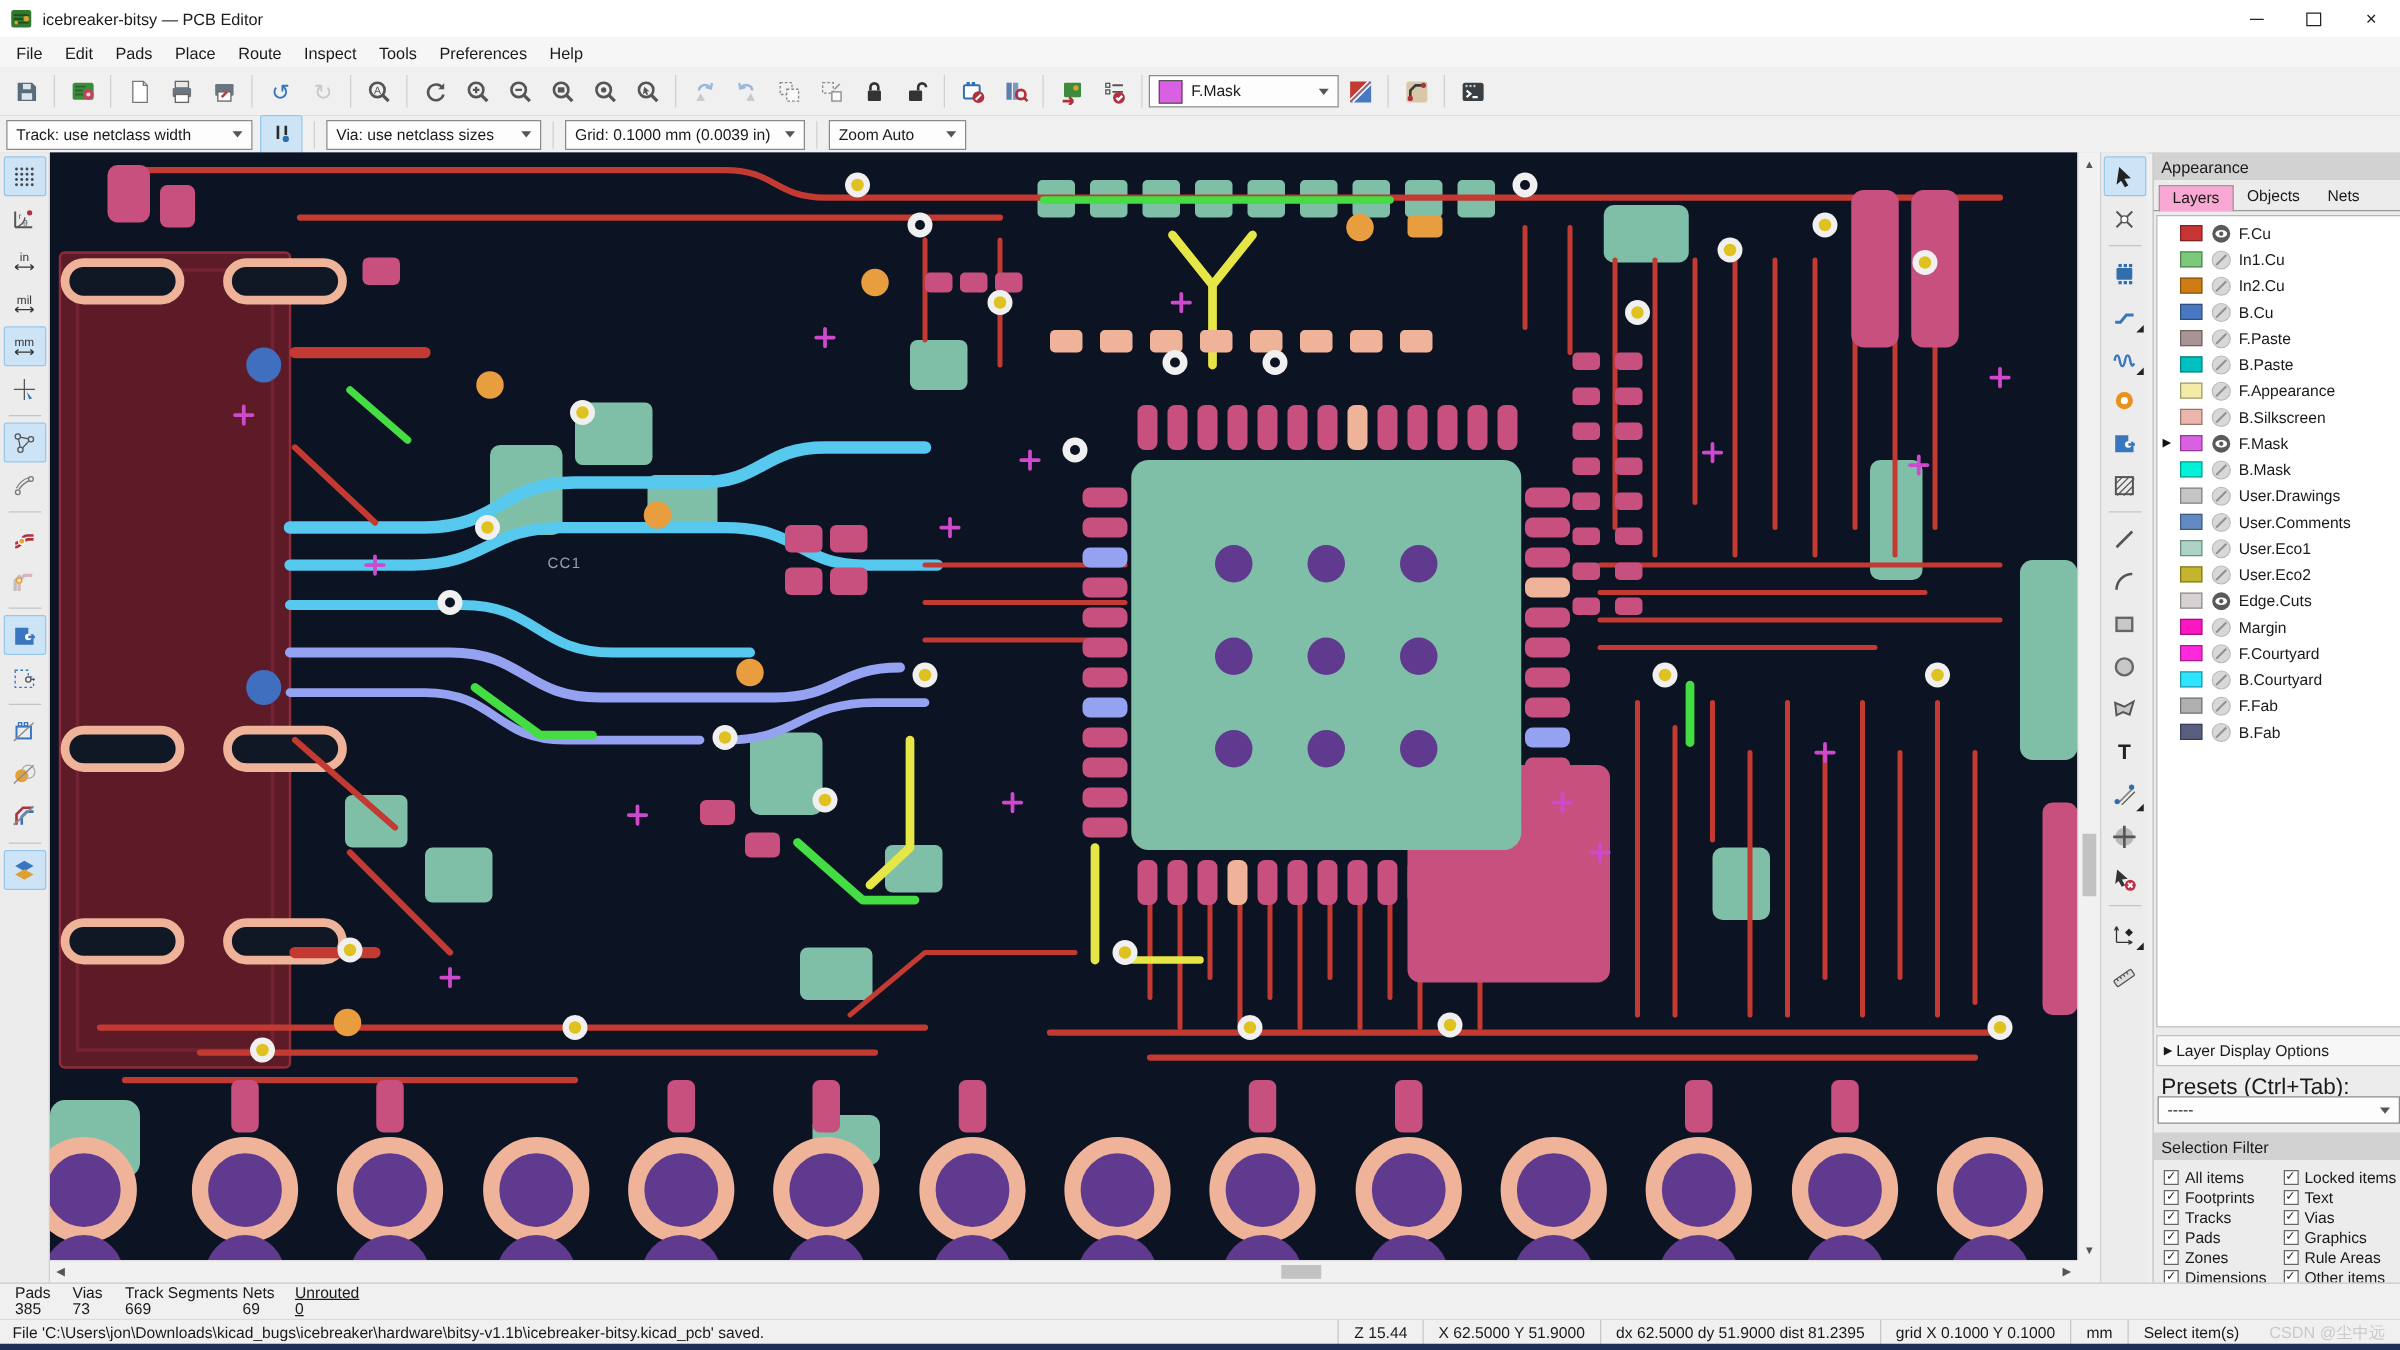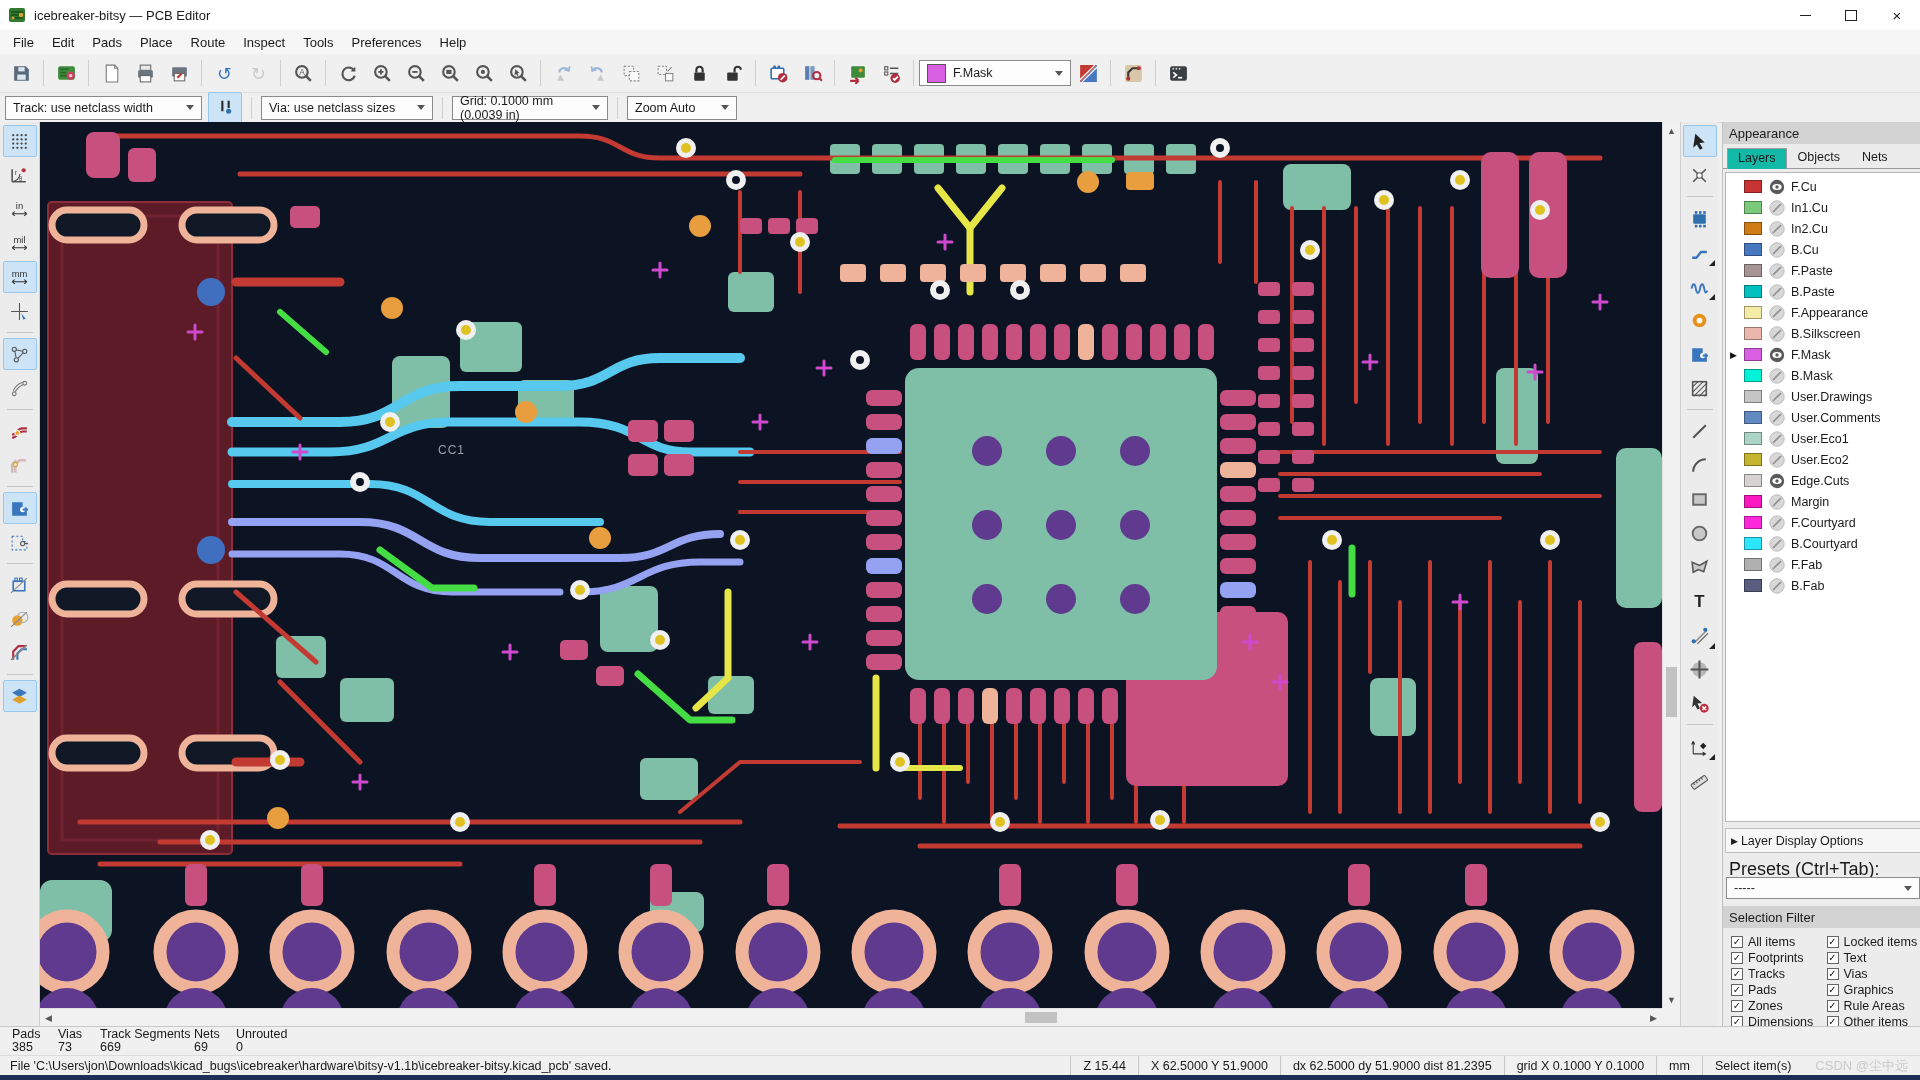--- a/index.html
+++ b/index.html
@@ -49,21 +49,21 @@
   #vthumb{position:absolute;left:3px;top:545px;width:11px;height:50px;background:#c2c2c2}
   #hthumb{position:absolute;left:985px;top:3px;width:32px;height:11px;background:#c2c2c2}
   #scorner{position:absolute;left:1662px;top:1008px;width:18px;height:18px;background:#f1f1f1}
   #vscroll .sarrow.down{position:absolute;bottom:0}
   #hscroll .sarrow.right{margin-left:auto}
   
   #right-panel{position:absolute;left:1722px;top:122px;width:202px;height:904px;background:#ececec;border-left:1px solid #c0c0c0;box-sizing:border-box}
   .panel-header{height:22px;background:#d2d2d2;display:flex;align-items:center;padding:0 6px;font-size:13px}
   #layer-tabs{display:flex;height:25px;border-bottom:1px solid #9a9a9a;padding:3px 4px 0;box-sizing:border-box}
   .tab{padding:2px 10px 3px;border:1px solid transparent;border-bottom:none;font-size:12.5px}
-  .tab.active{background:#14b8a6;border-color:#9a9a9a;position:relative;top:1px}
+  .tab.active{background:#f9a8d4;border-color:#9a9a9a;position:relative;top:1px}
   #layers-list{position:absolute;left:2px;right:3px;top:50px;height:650px;background:#fff;border:1px solid #b8b8b8;padding-top:3px;box-sizing:border-box}
   .layer-row{display:flex;align-items:center;height:21px;padding:0 2px;gap:5px}
   .layer-arrow{width:11px;font-size:9px;color:#111;text-align:center}
   .layer-swatch{width:18px;height:13px;border:1px solid rgba(0,0,0,.35);box-sizing:border-box}
   .layer-vis{width:19px;height:19px;display:flex;align-items:center;justify-content:center}
   .layer-name{font-size:12.5px}
   #ldo{position:absolute;left:2px;right:3px;top:706px;height:25px;border:1px solid #c0c0c0;background:#f7f7f7;display:flex;align-items:center;padding:0 5px;font-size:12.5px;box-sizing:border-box;gap:3px}
   #presets-label{position:absolute;left:6px;top:737px;font-size:18px}
   #presets-combo{position:absolute;left:3px;right:4px;top:755px;height:22px}
   #selfilter-header{position:absolute;left:0;right:0;top:784px}
@@ -334,21 +334,21 @@
         <path d="M7 3.5v10M13 3.5v7" stroke="#2a2a2a" stroke-width="2"></path>
         <circle cx="13" cy="13.5" r="2.4" fill="#2f6fae"></circle>
       </svg>
     </div>
   <div class="tsep"></div>
   <div class="combo" style="width:172px">
     <span class="combo-label">Via: use netclass sizes</span>
       <span class="chev"></span>
   </div>
   <div class="tsep"></div>
-  <div class="combo" style="width:156px">
+  <div class="combo" style="width:192px">
     <span class="combo-label">Grid: 0.1000 mm (0.0039 in)</span>
       <span class="chev"></span>
   </div>
   <div class="tsep"></div>
   <div class="combo" style="width:110px">
     <span class="combo-label">Zoom Auto</span>
       <span class="chev"></span>
   </div>
 </div>
 
@@ -1205,21 +1205,21 @@
       <div>73</div>
     </div>
     <div class="count" style="min-width: 94px;">
       <div>Track Segments</div>
       <div>669</div>
     </div>
     <div class="count" style="min-width: 42px;">
       <div>Nets</div>
       <div>69</div>
     </div>
-    <div class="count" style="min-width: 70px;">
+    <div class="count" style="min-width: 70px; text-decoration: underline;">
       <div>Unrouted</div>
       <div>0</div>
     </div>
   </div>
 
 <div id="status2">
   <div id="smsg">File 'C:\Users\jon\Downloads\kicad_bugs\icebreaker\hardware\bitsy-v1.1b\icebreaker-bitsy.kicad_pcb' saved.</div>
   <div class="scell">Z 15.44</div>
   <div class="scell">X 62.5000  Y 51.9000</div>
   <div class="scell">dx 62.5000  dy 51.9000  dist 81.2395</div>

